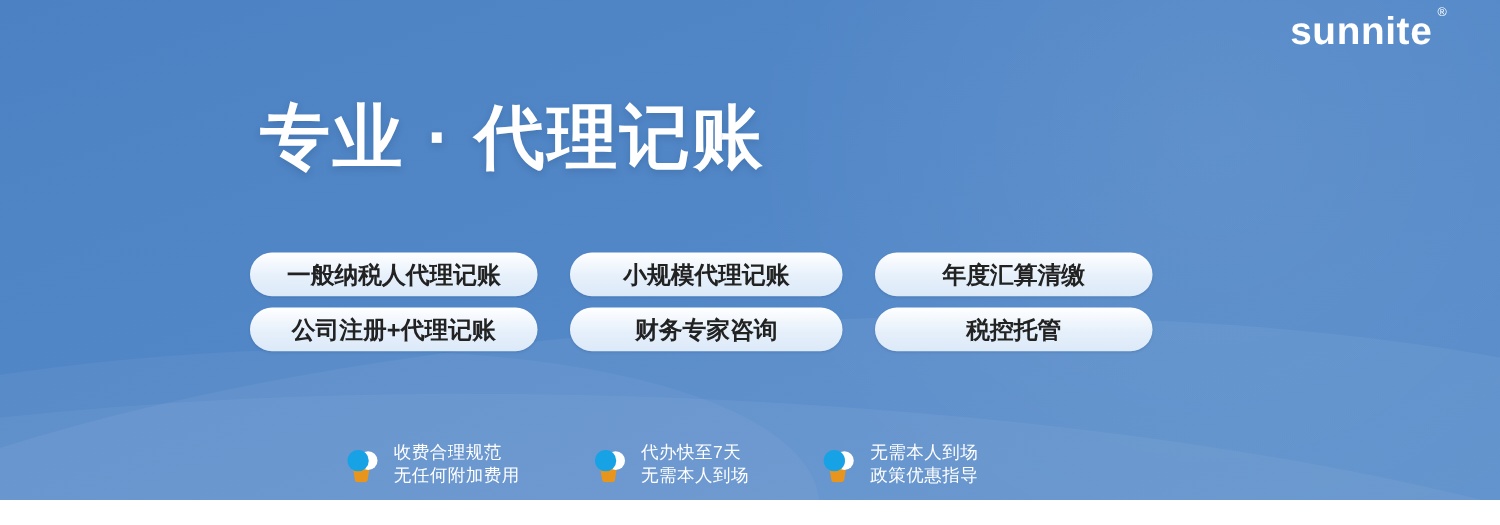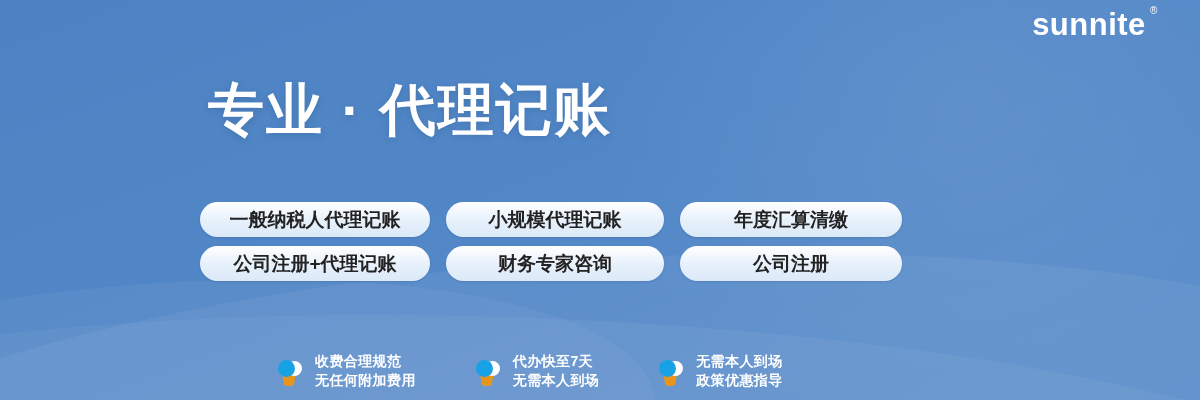--- a/index.html
+++ b/index.html
@@ -120,21 +120,21 @@
   }
 
   
   .pills {
     position: absolute;
     left: 200px;
     top: 202px;
   }
   .pill-row {
     display: flex;
-    gap: 16px;
+    gap: 26px;
     margin-bottom: 9px;
   }
   .pill {
     height: 35px;
     border-radius: 18px;
     background: linear-gradient(180deg, #ffffff 0%, #e6f0fb 55%, #dce9f8 100%);
     color: #222222;
     font-size: 19px;
     font-weight: 700;
     display: flex;
@@ -191,21 +191,21 @@
     top: 5px;
     width: 17px;
     height: 17px;
     background: #17a2e6;
     border-radius: 50%;
   }
   .feature-text {
     color: #ffffff;
     font-size: 14px;
     line-height: 19px;
-    font-weight: 700;
+    font-weight: 400;
     letter-spacing: 0.4px;
     white-space: nowrap;
   }
 </style>
 </head>
 <body>
 
 <div id="banner">
 
   <div class="glow"></div>
@@ -226,21 +226,21 @@
 
   <div class="pills">
     <div class="pill-row">
       <div class="pill w1">一般纳税人代理记账</div>
       <div class="pill w2">小规模代理记账</div>
       <div class="pill w3">年度汇算清缴</div>
     </div>
     <div class="pill-row">
       <div class="pill w1">公司注册+代理记账</div>
       <div class="pill w2">财务专家咨询</div>
-      <div class="pill w3">公司注册</div>
+      <div class="pill w3">税控托管</div>
     </div>
   </div>
 
   <div class="features">
 
     <div class="feature">
       <div class="feature-icon">
         <div class="cup"></div>
         <div class="moon"></div>
         <div class="dot"></div>

